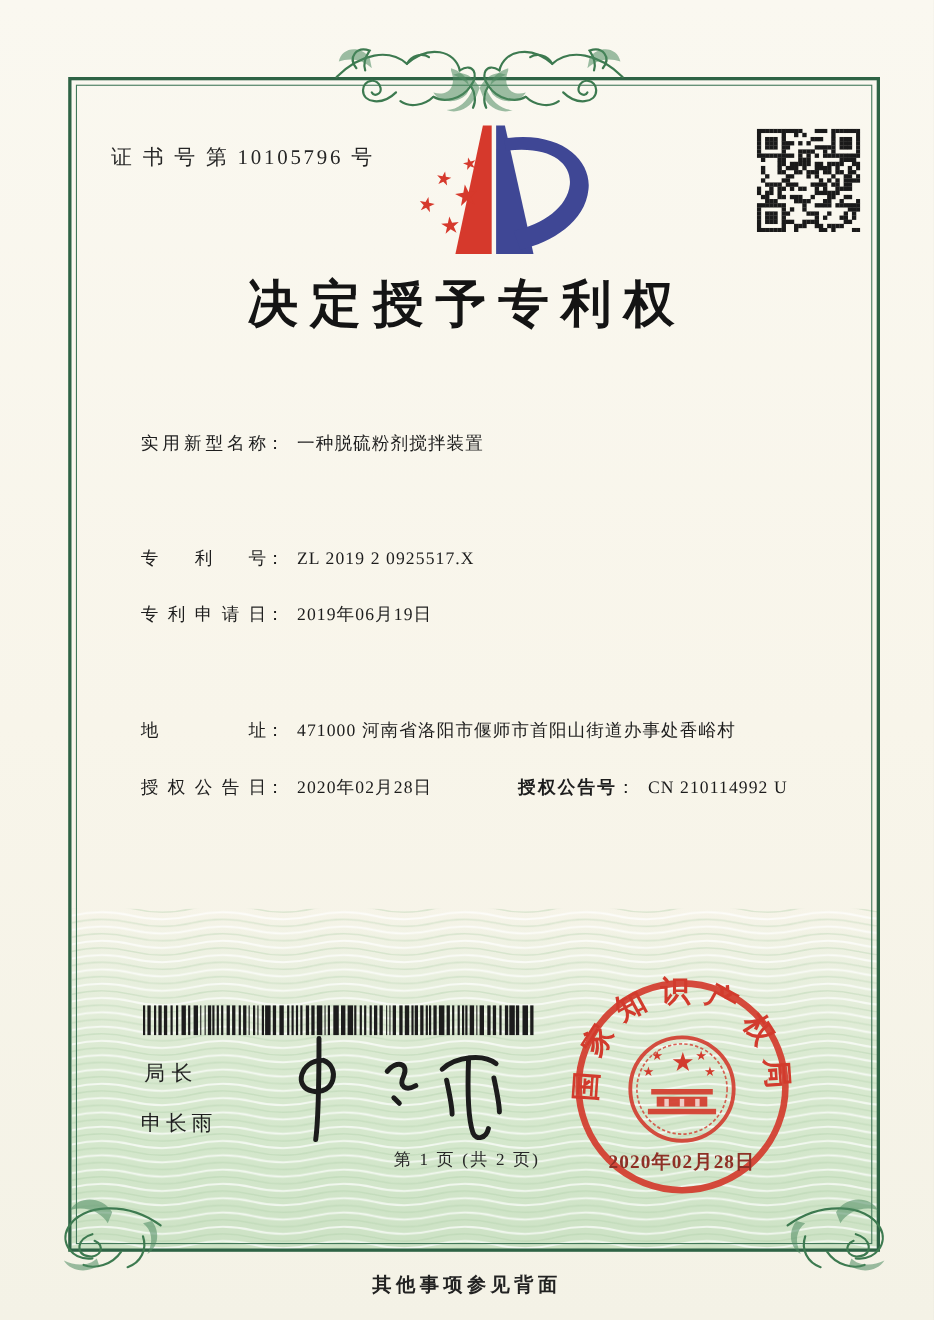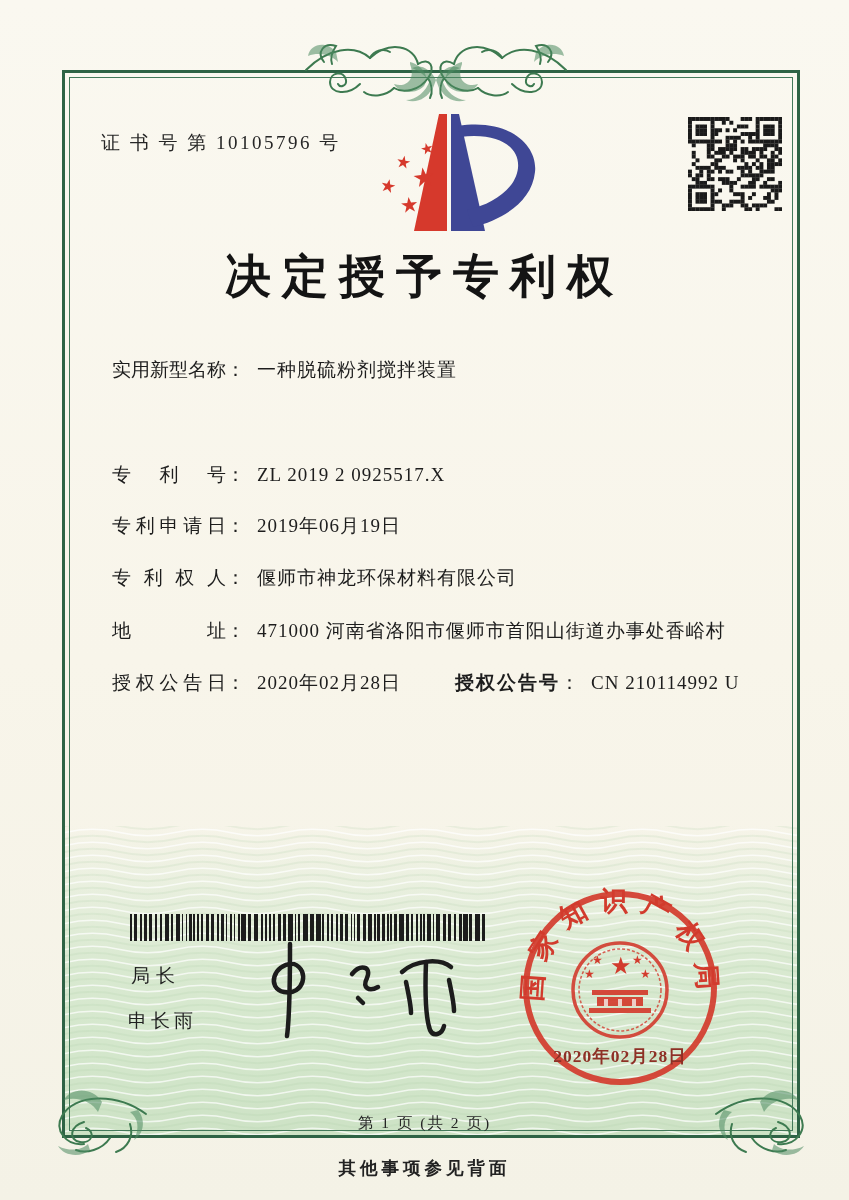--- a/index.html
+++ b/index.html
@@ -30,21 +30,21 @@
 
   .cert-no { position:absolute; left:101px; top:130px; font-size:19px; letter-spacing:2.5px; color:#262626; }
   .logo { position:absolute; left:352px; top:110px; width:190px; height:130px; }
   .qr { position:absolute; left:688px; top:117px; width:94px; height:94px; }
 
   .title {
     position:absolute; left:0; top:246px; width:849px; text-align:center;
     font-size:46px; font-weight:700; letter-spacing:11px; color:#141414;
   }
 
-  .frow { position:absolute; left:112px; font-size:19px; color:#1d1d1d; white-space:nowrap; }
+  .frow { position:absolute; left:128px; font-size:16px; color:#1d1d1d; white-space:nowrap;margin-top:36px; }
   .flabel { display:inline-block; width:114px; text-align:justify; text-align-last:justify; vertical-align:bottom; }
   .fcolon { display:inline-block; }
   .fvalue { margin-left:12px; letter-spacing:1px; }
   .r1{top:357px}.r2{top:410px}.r3{top:462px}.r4{top:513px}.r5{top:565px}.r6{top:618px}.r7{top:670px}
   .pair2 { position:absolute; left:343px; top:0; white-space:nowrap; }
   .pair2 .flabel2 { letter-spacing:2px;font-weight:bold; }
 
   .body-text { position:absolute; left:112px; top:704px; width:638px; font-size:16.5px; line-height:26.5px; color:#1b1b1b; text-align:justify; }
   .body-text p { text-indent:2em; }
 
@@ -54,21 +54,21 @@
   .signer-title { position:absolute; left:131px; top:963px; font-size:19px; letter-spacing:6px; color:#1f1f1f;
     font-family:"Liberation Sans","DejaVu Sans",sans-serif; }
   .signer-name  { position:absolute; left:128px; top:1008px; font-size:19px; letter-spacing:4px; color:#1f1f1f;
     font-family:"Liberation Sans","DejaVu Sans",sans-serif; }
   .signature { position:absolute; left:252px; top:938px; width:220px; height:112px; }
 
   .seal { position:absolute; left:518px; top:886px; width:204px; height:204px; mix-blend-mode:multiply; }
   .seal-date { position:absolute; left:524px; top:1044px; width:192px; text-align:center;
     font-size:17.5px; letter-spacing:1px; color:#8e3026; font-weight:700; }
 
-  .page-no { position:absolute; left:0; top:1113px; width:849px; text-align:center; font-size:15.5px; letter-spacing:2px; color:#262626; }
+  .page-no { position:absolute; left:0; top:1044px; width:849px; text-align:center; font-size:15.5px; letter-spacing:2px; color:#262626; }
   .back-note { position:absolute; left:0; top:1156px; width:849px; text-align:center; font-size:17.5px; letter-spacing:4px; color:#222; font-weight:700; }
 </style>
 </head>
 <body>
 
 <div class="page">
 
   <div class="green-zone">
     <svg width="734" height="310">
       <defs>
@@ -480,23 +480,20 @@
 
     <div class="frow r1">
       <span class="flabel">实用新型名称</span><span class="fcolon">：</span><span class="fvalue">一种脱硫粉剂搅拌装置</span>
     </div>
     <div class="frow r3">
       <span class="flabel">专利号</span><span class="fcolon">：</span><span class="fvalue">ZL 2019 2 0925517.X</span>
     </div>
     <div class="frow r4">
       <span class="flabel">专利申请日</span><span class="fcolon">：</span><span class="fvalue">2019年06月19日</span>
     </div>
-    <div class="frow r5">
-      <span class="flabel">专利权人</span><span class="fcolon">：</span><span class="fvalue">偃师市神龙环保材料有限公司</span>
-    </div>
     <div class="frow r6">
       <span class="flabel">地址</span><span class="fcolon">：</span><span class="fvalue">471000 河南省洛阳市偃师市首阳山街道办事处香峪村</span>
     </div>
     <div class="frow r7">
       <span class="flabel">授权公告日</span><span class="fcolon">：</span><span class="fvalue">2020年02月28日</span>
       <span class="pair2">
         <span class="flabel2">授权公告号</span><span class="fcolon">：</span><span class="fvalue">CN 210114992 U</span>
       </span>
     </div>
 

